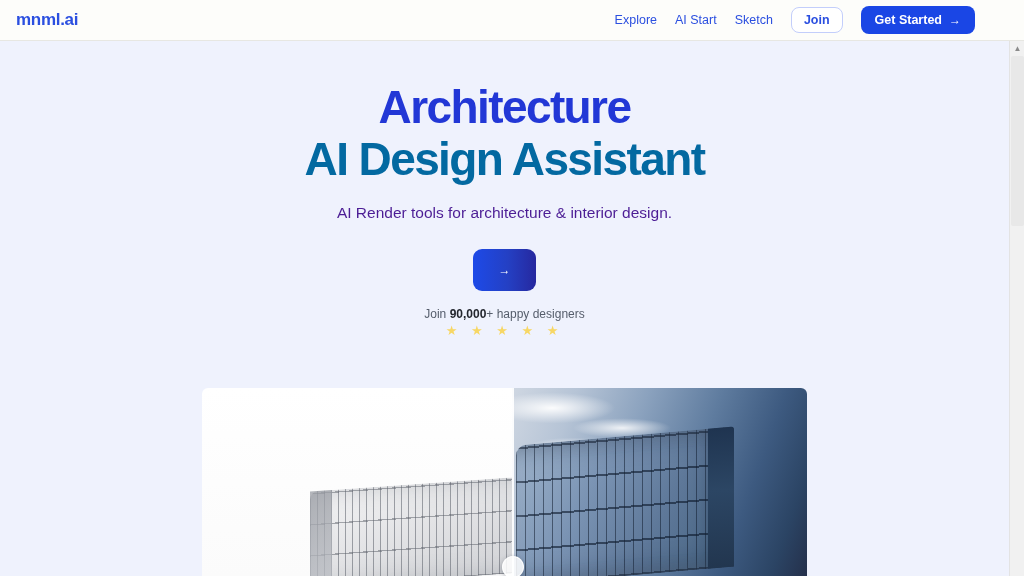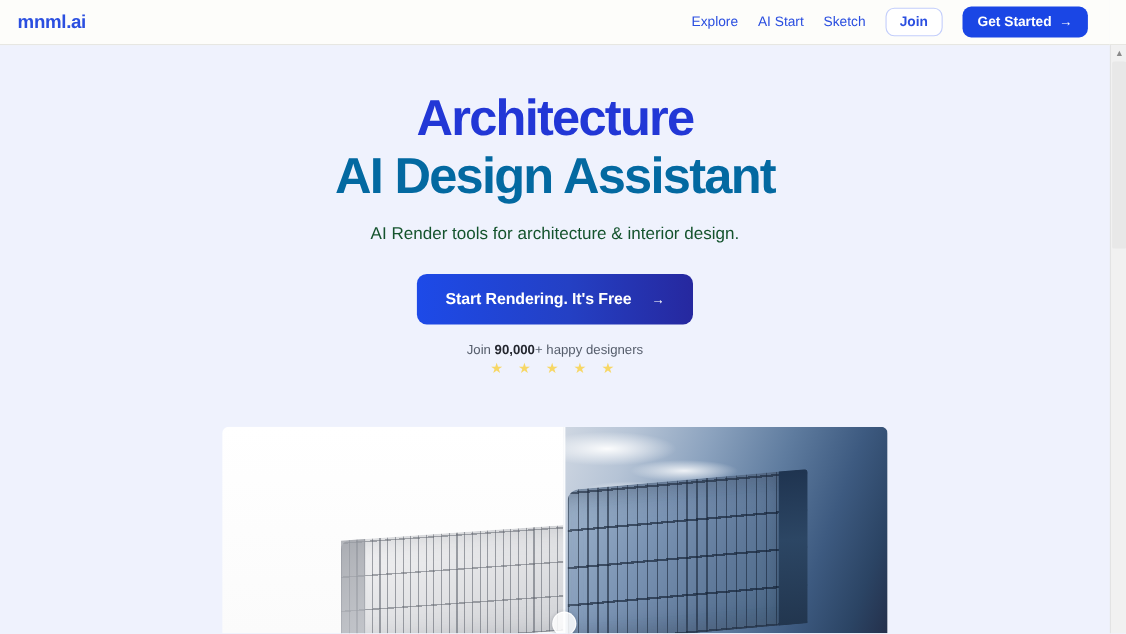--- a/index.html
+++ b/index.html
@@ -66,21 +66,21 @@
     background: #1a46e5;
     border: none;
     border-radius: 8px;
     padding: 8px 14px;
     line-height: 1;
     cursor: pointer;
     display: flex;
     align-items: flex-end;
     gap: 7px;
     font-family: inherit;
-    margin-right: 4px;
+    margin-right: 18px;
   }
   .arrow-glyph { font-size: 12px; line-height: 1; }
 
   
   .page {
     position: absolute;
     top: 41px; left: 0;
     width: 1009px;
     height: 535px;
     background: #eff2fd;
@@ -97,21 +97,21 @@
     font-weight: 800;
     letter-spacing: -1.6px;
   }
   .headline .line-accent { color: #2237d6; display: block; }
   .headline .line-dark { color: #0369a1; display: block; }
 
   .subtitle {
     margin-top: 16px;
     font-size: 15.5px;
     line-height: 24px;
-    color: #14532d;
+    color: #4c1d95;
     font-weight: 400;
   }
   .subtitle span { display: block; }
 
   .cta-wrap { margin-top: 24px; }
   .btn-cta {
     display: inline-flex;
     align-items: center;
     gap: 18px;
     background: linear-gradient(90deg, #1d4ae8 0%, #2440c4 55%, #26289f 100%);
@@ -320,21 +320,20 @@
       <span class="line-accent">Architecture</span>
       <span class="line-dark">AI Design Assistant</span>
     </h1>
 
     <div class="subtitle">
       <span>AI Render tools for architecture &amp; interior design.</span>
     </div>
 
     <div class="cta-wrap">
       <button class="btn-cta">
-        <span>Start Rendering. It's Free</span>
         <span class="arrow-glyph">→</span>
       </button>
     </div>
 
     <div class="social-proof">
       <span>Join </span><b>90,000</b><span>+ happy designers</span>
     </div>
     <div class="stars">★ ★ ★ ★ ★</div>
   </div>
 

